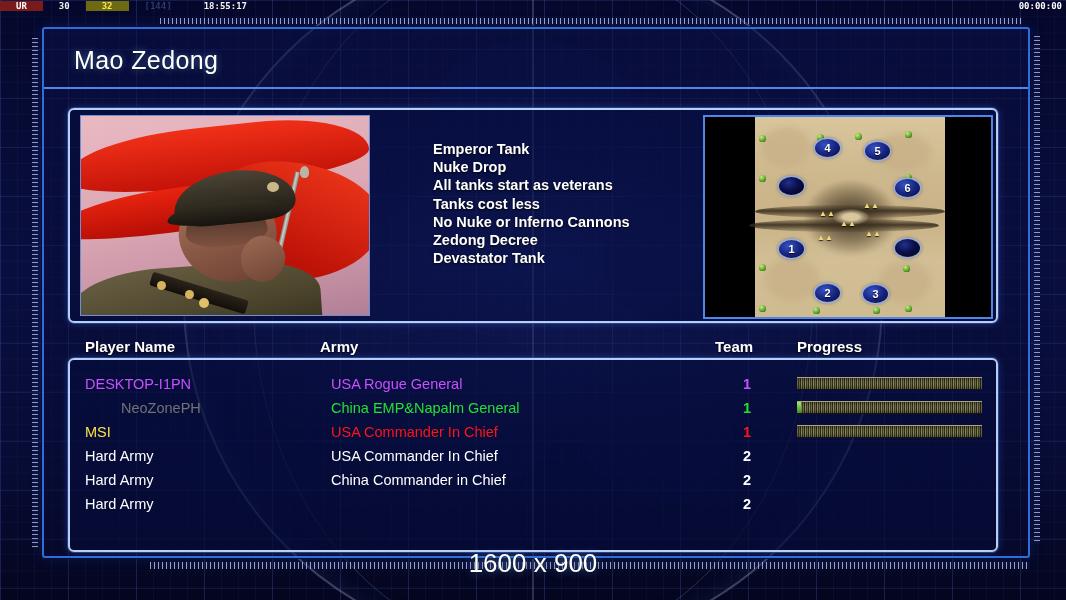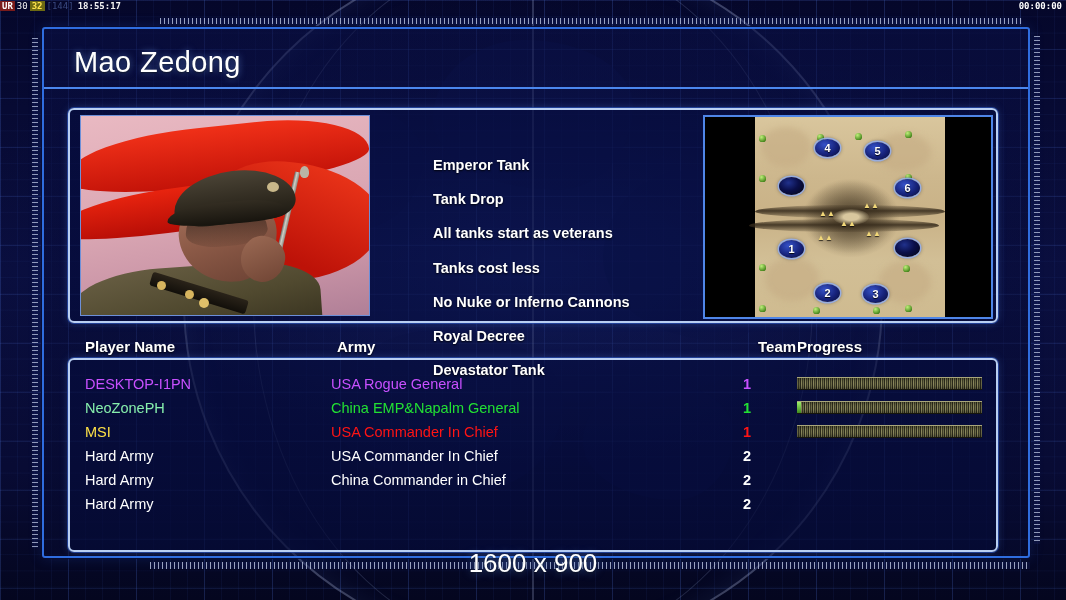--- a/index.html
+++ b/index.html
@@ -52,23 +52,23 @@
     opacity:.45;
   }
   .cblob{ position:absolute; background:rgba(12,22,78,.75); border-radius:46% 54% 38% 62%/52% 44% 56% 48%; }
 
   
   #topbar{
     position:absolute; left:0; top:0; width:100%; height:13px;
     font-family:"DejaVu Sans Mono", monospace; font-size:9px; line-height:13px;
     z-index:40; white-space:nowrap;
   }
-  #topbar .seg{ padding:0 2px; }
+  #topbar .seg{ padding:0 16px; }
   .fps-label{ background:#7a1b1b; color:#ffffff; font-weight:bold; }
-  .fps-a{ color:#f2f2f2; font-weight:normal; }
+  .fps-a{ color:#f2f2f2; font-weight:bold; }
   .fps-b{ background:#6d6a12; color:#ffe34d; font-weight:bold; }
   .fps-c{ color:#3a4a80; }
   .clock{ color:#f4f4f4; font-weight:bold; }
   #topright{
     position:absolute; right:4px; top:0; height:13px; line-height:13px;
     font-family:"DejaVu Sans Mono", monospace; font-size:9px; font-weight:bold;
     color:#ffffff; z-index:40;
   }
 
   
@@ -98,21 +98,21 @@
   #ruler-right{ left:1034px; top:36px; width:6px; height:508px; z-index:12; }
 
   
   #titlebar{
     position:absolute; left:44px; top:29px; width:984px; height:60px;
     border-bottom:2px solid #4b87ee;
     z-index:14;
   }
   #title{
     position:absolute; left:74px; top:46px;
-    font-size:29px; color:#ffffff; letter-spacing:.4px;
+    font-size:25px; color:#ffffff; letter-spacing:.4px;
     text-shadow:0 0 7px rgba(120,170,255,.55), 0 1px 2px rgba(0,0,0,.8);
     z-index:20; font-weight:normal;
   }
 
   
   .panel{
     position:absolute;
     border:2px solid #b9cff2;
     border-radius:6px;
     background:rgba(6,12,62,.40);
@@ -208,21 +208,21 @@
   .btn1{ left:76px; top:165px; width:9px; height:9px; }
   .btn2{ left:104px; top:174px; width:9px; height:9px; }
   .btn3{ left:118px; top:182px; width:10px; height:10px; background:#e0c06a; }
 
   
   #abilities{
     position:absolute; left:433px; top:140px; z-index:18;
     color:#ffffff; font-size:14.5px; font-weight:bold; line-height:18.2px;
     text-shadow:0 1px 2px rgba(0,0,0,.85);
   }
-  #abilities div{ white-space:nowrap;margin-top:16px; }
+  #abilities div{ white-space:nowrap; }
 
   
   #mapwrap{
     position:absolute; left:703px; top:115px; width:290px; height:204px;
     border:2px solid #4f86e8; background:#000; overflow:hidden; z-index:18;
   }
   #mapimg{
     position:absolute; left:50px; top:0; width:190px; height:200px;
     background:
       radial-gradient(ellipse 34% 26% at 50% 50%, rgba(70,56,36,.55), rgba(70,56,36,0) 70%),
@@ -262,22 +262,22 @@
 
   
   #table{ position:absolute; left:68px; top:330px; width:930px; z-index:19; }
   #thead{
     position:absolute; left:0; top:8px; width:930px; height:22px;
     color:#ffffff; font-size:15px; font-weight:bold;
     text-shadow:0 1px 2px rgba(0,0,0,.85);
   }
   #thead .c{ position:absolute; top:0; }
   .col-name{ left:17px; }
-  .col-army{ left:269px; }
-  .col-team{ left:690px; }
+  .col-army{ left:252px; }
+  .col-team{ left:647px; }
   .col-prog{ left:729px; }
 
   .row{
     position:absolute; left:0; width:930px; height:24px;
     font-size:14.5px; line-height:24px; white-space:nowrap;
   }
   .row .cname{ position:absolute; left:17px; }
   .row .carmy{ position:absolute; left:263px; }
   .row .cteam{ position:absolute; left:675px; font-weight:bold; }
   .row .cprog{ position:absolute; left:729px; top:5px; width:185px; height:13px; }
@@ -355,25 +355,25 @@
   <div class="capbrim"></div>
   <div class="capbtn"></div>
   <div class="strap"></div>
   <div class="btn1"></div>
     <div class="btn2"></div>
     <div class="btn3"></div>
 </div>
 
 <div id="abilities">
     <div>Emperor Tank</div>
-    <div>Tank Drop</div>
+    <div>Nuke Drop</div>
     <div>All tanks start as veterans</div>
     <div>Tanks cost less</div>
     <div>No Nuke or Inferno Cannons</div>
-    <div>Royal Decree</div>
+    <div>Zedong Decree</div>
     <div>Devastator Tank</div>
   </div>
 
 <div id="mapwrap">
   <div id="mapimg">
     <div class="sand-blotch" style="left:6px;  top:10px;  width:50px; height:40px;"></div>
     <div class="sand-blotch" style="left:120px;top:16px;  width:56px; height:38px;"></div>
     <div class="sand-blotch" style="left:10px; top:140px; width:54px; height:44px;"></div>
     <div class="sand-blotch" style="left:124px;top:144px; width:52px; height:42px;"></div>
     <div class="center-dark"></div>
@@ -420,21 +420,21 @@
   <div id="rows">
       <div class="row" style="top: 42px;">
         <span class="cname" style="color: rgb(200, 80, 255);">DESKTOP-I1PN</span>
         <span class="carmy" style="color: rgb(200, 80, 255);">USA Rogue General</span>
         <span class="cteam" style="color: rgb(200, 80, 255);">1</span>
         <div class="cprog">
           <div class="bar"></div>
         </div>
       </div>
       <div class="row" style="top: 66px;">
-        <span class="cname" style="color: #86efac;">NeoZonePH</span>
+        <span class="cname" style="color: #737373; margin-left: 36px;">NeoZonePH</span>
         <span class="carmy" style="color: rgb(34, 224, 51);">China EMP&amp;Napalm General</span>
         <span class="cteam" style="color: rgb(34, 224, 51);">1</span>
         <div class="cprog">
           <div class="bar">
             <div class="lead"></div>
           </div>
         </div>
       </div>
       <div class="row" style="top: 90px;">
         <span class="cname" style="color: #fde047;">MSI</span>

